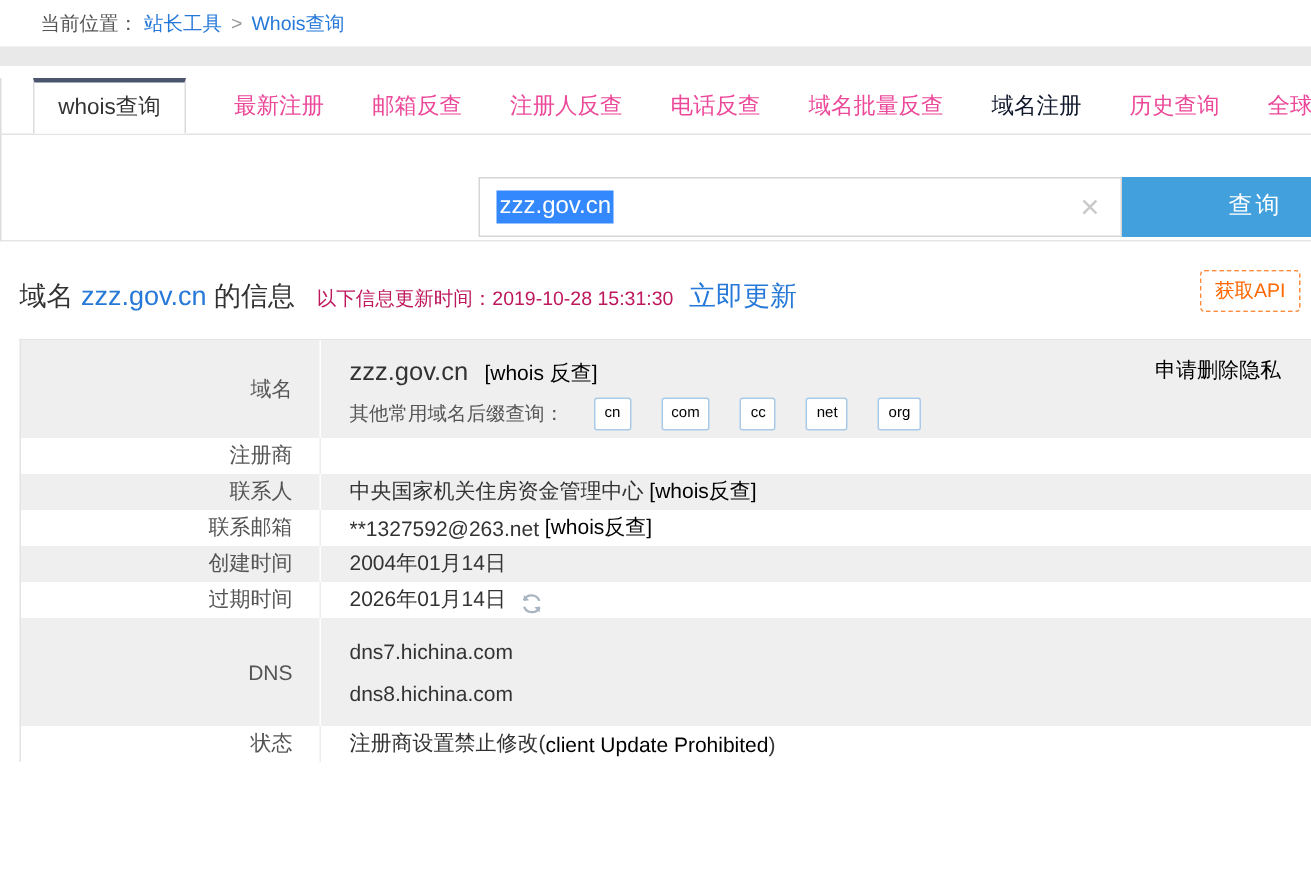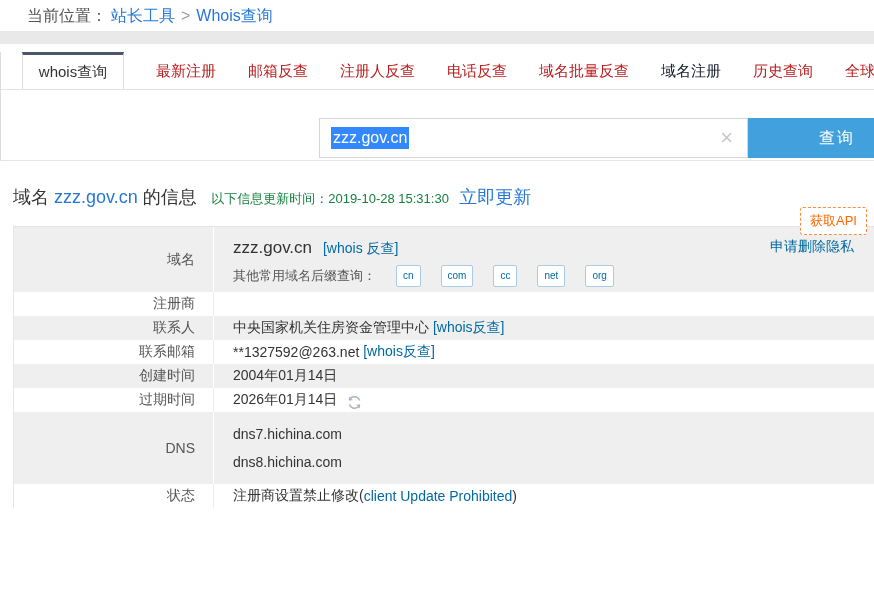--- a/index.html
+++ b/index.html
@@ -1,68 +1,68 @@
 <!DOCTYPE html>
 <html><head>
 <meta charset="utf-8">
 <style>
   * { margin:0; padding:0; box-sizing:border-box; }
   html,body { width:874px; height:596px; overflow:hidden; background:#fff;
     font-family:"Liberation Sans","DejaVu Sans",sans-serif; }
   .page { position:relative; width:874px; height:596px; }
 
   
-  .breadcrumb { height:31px; line-height:31px; padding-left:27px; font-size:16px; color:#555; }
+  .breadcrumb { height:31px; line-height:31px; padding-left:27px; font-size:13px; color:#555; }
   .breadcrumb a { color:#2679d8; text-decoration:none; margin:0 4px; }
   .breadcrumb .sep { color:#999; margin:0 2px; }
 
   
   .gray-band { height:13px; background:#e9e9e9; }
 
   
   .panel { height:109px; background:#fff; border-bottom:1px solid #e6e6e6; border-left:1px solid #dcdcdc; position:relative; }
   .tabs { margin-top:8px; height:38px; border-bottom:1px solid #e3e3e3; white-space:nowrap; overflow:hidden; }
   .tab-active { display:inline-block; vertical-align:top; margin-left:21px; width:102px; height:38px;
     border:1px solid #dcdcdc; border-top:3px solid #4b566e; border-bottom:1px solid #fff;
     margin-bottom:-1px; background:#fff; text-align:center; line-height:34px;
     font-size:15px; color:#333; position:relative; z-index:2; }
   .tab-link { display:inline-block; vertical-align:top; margin-left:32px; line-height:37px;
-    font-size:15px; color:#b91c1c; text-decoration:none; }
+    font-size:15px; color:#ec4899; text-decoration:none; }
   .tab-link.red { color:#0f172a; }
 
   
   .search-row { position:absolute; left:0; top:66px; width:874px; height:40px; }
   .search-box { position:absolute; left:318px; top:0; width:429px; height:40px;
     border:1px solid #d6d6d6; background:#fff; }
   .search-value { position:absolute; left:11px; top:8px; font-size:16px; line-height:22px;
     background:#3388fe; color:#fff; padding:0 2px; }
   .clear-x { position:absolute; right:14px; top:6px; font-size:22px; color:#c9c9c9; cursor:pointer; line-height:26px; }
   .search-btn { position:absolute; left:747px; top:0; width:178px; height:40px; background:#42a0dd;
     color:#fff; font-size:16px; text-align:center; line-height:40px; letter-spacing:2px; cursor:pointer; }
 
   
   .info-header { position:relative; height:65px; padding:24px 0 0 13px; }
   .ih-title { font-size:18px; color:#333; }
   .ih-title a { color:#2679d8; text-decoration:none; }
-  .ih-note { font-size:13px; color:#15803d; margin-left:10px; }
+  .ih-note { font-size:13px; color:#be185d; margin-left:10px; }
   .ih-update { font-size:18px; color:#2679d8; text-decoration:none; margin-left:6px; }
-  .api-btn { position:absolute; right:7px; top:46px; border:1px dashed #ff8a3c; color:#ff6600;
+  .api-btn { position:absolute; right:7px; top:19px; border:1px dashed #ff8a3c; color:#ff6600;
     background:#fff; font-size:13px; padding:4px 9px; border-radius:3px; cursor:pointer;
     font-family:"Liberation Sans","DejaVu Sans",sans-serif; }
 
   
   .wtable { margin-left:13px; width:861px; border-top:1px solid #e4e4e4; border-left:1px solid #e4e4e4; font-size:14px; }
   .row { display:flex; background:#fff; }
   .row.gray { background:#efefef; }
   .lbl { width:200px; flex:0 0 200px; text-align:right; padding-right:18px; color:#555;
     border-right:1px solid #ededed; display:flex; align-items:center; justify-content:flex-end; }
   .row.gray .lbl { border-right-color:#fff; }
   .val { flex:1; padding-left:19px; color:#333; display:flex; align-items:center; position:relative; }
   .h41 { height:24px; }
-  .row a { color:#0369a1; text-decoration:none; }
+  .row a { color:#000000; text-decoration:none; }
 
   
   .row-domain { height:65px; }
   .row-domain .val { display:block; padding-top:9px; }
   .d-line1 { height:26px; line-height:24px; }
   .d-domain { font-size:17px; color:#333; }
   .d-whois { font-size:14px; margin-left:7px; }
   .d-line2 { margin-top:3px; font-size:13px; color:#555; display:flex; align-items:center;gap:12px; }
   .sfx { display:inline-block; border:1px solid #a9cbe9; color:#2679d8; background:#fff;
     font-size:10px; line-height:20px; padding:0 6px; margin-left:8px; border-radius:2px; text-decoration:none; }

